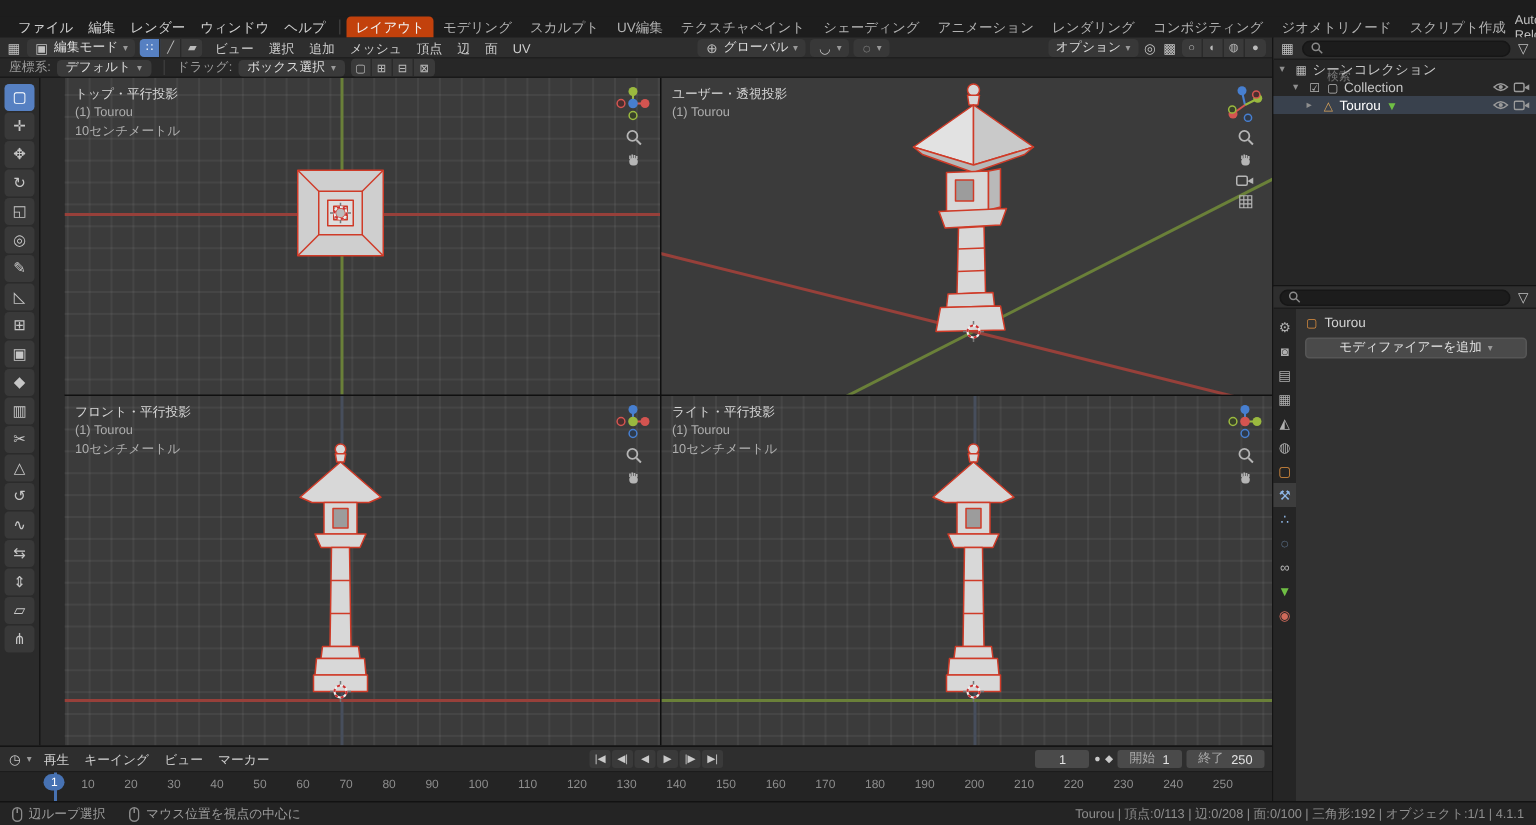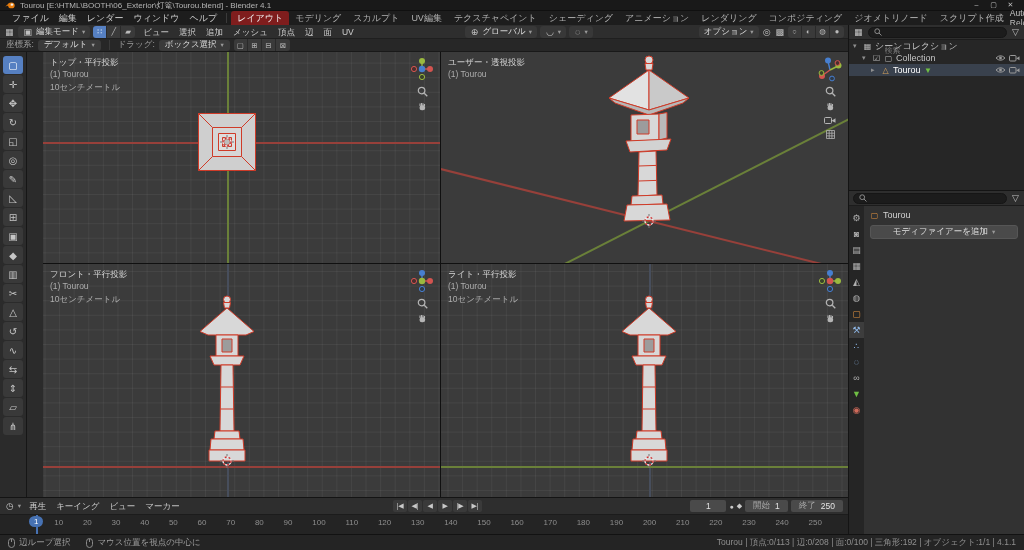--- a/index.html
+++ b/index.html
@@ -14,21 +14,21 @@
   .title-text{white-space:nowrap;overflow:hidden;}
   .win-controls{margin-left:auto;display:flex;}
   .win-btn{width:17px;text-align:center;font-size:7px;color:#bdbdbd;line-height:10px;}
 
   
   .menubar{position:absolute;top:11px;left:0;right:0;height:14px;background:#1d1d1d;display:flex;align-items:center;padding:0 5px;font-size:9px;}
   .menus{display:flex;align-items:center;}
   .menu-item{padding:0 5px;color:#cfcfcf;border-radius:3px;line-height:12px;white-space:nowrap;text-align:right;}
   .ws-tabs{display:flex;align-items:flex-end;height:14px;}
   .ws-tab{padding:1px 6px 0 6px;color:#b2b2b2;border-radius:3px 3px 0 0;line-height:13px;white-space:nowrap;}
-  .ws-tab.active{background:#7f1d1d;color:#f0f0f0;}
+  .ws-tab.active{background:#c2410c;color:#f0f0f0;}
   .mb-right{margin-left:auto;display:flex;align-items:center;gap:5px;}
   .auto-reload{font-size:8.5px;color:#c2c2c2;}
 
   
   .vp-header{position:absolute;top:25px;left:0;width:848px;height:14px;background:#2e2e2e;border-bottom:1px solid #1f1f1f;display:flex;align-items:center;gap:3px;padding:0 4px;font-size:8.5px;}
   .hdr-icon{font-size:9px;color:#c0c0c0;padding:0 1px;line-height:12px;}
   .dd{display:inline-flex;align-items:center;gap:3px;background:#383838;border-radius:3px;padding:0 5px;height:12px;color:#ddd;white-space:nowrap;}
   .seg{display:inline-flex;border-radius:3px;overflow:hidden;background:#2a2a2a;}
   .seg-btn{width:14px;height:12px;display:flex;align-items:center;justify-content:center;font-size:7.5px;color:#bbb;background:#3a3a3a;border-right:1px solid #2a2a2a;}
   .seg-btn:last-child{border-right:none;}
@@ -94,33 +94,20 @@
   
   .statusbar{position:absolute;left:0;top:534px;right:0;height:16px;background:#242424;border-top:1px solid #121212;display:flex;align-items:center;gap:16px;padding:0 8px;font-size:8.5px;color:#9e9e9e;}
   .sb-item{display:inline-flex;align-items:center;gap:4px;}
   .sb-stats{margin-left:auto;color:#8f8f8f;white-space:nowrap;}
 </style>
 </head>
 <body>
 
 <div id="app">
 
-  <div class="titlebar">
-    <svg width="11" height="8" viewBox="0 0 11 8">
-      <ellipse cx="6.4" cy="4.4" rx="3.3" ry="2.9" fill="#e87d0d"></ellipse>
-      <ellipse cx="6.9" cy="3.7" rx="1.5" ry="1.1" fill="#f2f2f2"></ellipse>
-      <path d="M0.4,5.6 L4.4,1.7 L5.7,3.7 Z" fill="#e87d0d"></path>
-    </svg>
-    <span class="title-text">Tourou [E:\HTML\BOOTH\06_Exterior\灯篭\Tourou.blend] - Blender 4.1</span>
-    <div class="win-controls">
-      <span class="win-btn">–</span>
-      <span class="win-btn">▢</span>
-      <span class="win-btn win-close">✕</span>
-    </div>
-  </div>
 
   <div class="menubar">
     <svg width="11" height="8" viewBox="0 0 11 8" style="margin-right:2px">
       <ellipse cx="6.4" cy="4.4" rx="3.3" ry="2.9" fill="#e87d0d"></ellipse>
       <ellipse cx="6.9" cy="3.7" rx="1.5" ry="1.1" fill="#f2f2f2"></ellipse>
       <path d="M0.4,5.6 L4.4,1.7 L5.7,3.7 Z" fill="#e87d0d"></path>
     </svg>
     <div class="menus">
         <span class="menu-item">ファイル</span>
         <span class="menu-item">編集</span>

